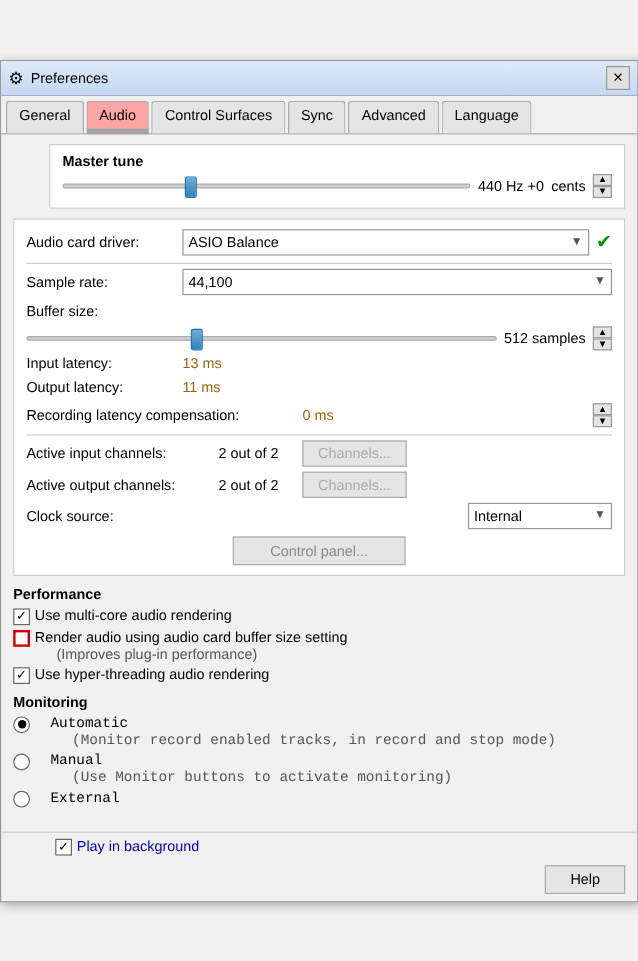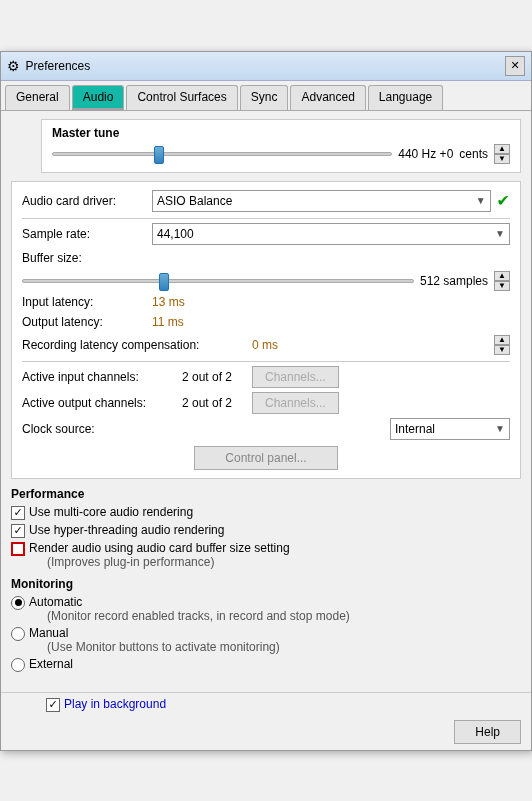--- a/index.html
+++ b/index.html
@@ -58,22 +58,22 @@
       border: 1px solid #aaa;
       border-bottom: none;
       background: #e4e4e4;
       margin-right: 2px;
       cursor: pointer;
       font-size: 12px;
       color: #000;
       border-radius: 3px 3px 0 0;
     }
     .tab.active {
-      background: #14b8a6;
-      border-bottom: 3px solid #a3a3a3;
+      background: #fca5a5;
+      border-bottom: 5px solid #a3a3a3;
       margin-bottom: -1px;
       z-index: 1;
     }
     .content {
       padding: 8px 10px;
     }
     .section-label {
       font-size: 12px;
       font-weight: bold;
       color: #000;
@@ -266,21 +266,22 @@
       color: #555;
       margin-left: 18px;
     }
     .monitoring-section {
       margin-bottom: 8px;
     }
     .radio-row {
       display: flex;
       align-items: flex-start;
       margin-bottom: 3px;
-      gap: 4px;
+      gap: 17px;
+      font-family: Liberation Mono, monospace;
     }
     .radio-custom {
       width: 14px;
       height: 14px;
       border: 1px solid #666;
       border-radius: 50%;
       background: #fff;
       display: flex;
       align-items: center;
       justify-content: center;
@@ -465,30 +466,30 @@
 
     <div class="performance-section">
       <div class="section-title">Performance</div>
 
       <div class="checkbox-row">
         <div class="checkbox-custom checked"></div>
         <span class="checkbox-label">Use multi-core audio rendering</span>
       </div>
 
       <div class="checkbox-row">
-        <div class="checkbox-custom checked"></div>
-        <span class="checkbox-label">Use hyper-threading audio rendering</span>
-      </div>
-
-      <div class="checkbox-row">
         <div class="checkbox-custom red-border"></div>
         <div>
           <span class="checkbox-label">Render audio using audio card buffer size setting</span>
           <div class="checkbox-sublabel">(Improves plug-in performance)</div>
         </div>
+      </div>
+
+      <div class="checkbox-row">
+        <div class="checkbox-custom checked"></div>
+        <span class="checkbox-label">Use hyper-threading audio rendering</span>
       </div>
     </div>
 
     <div class="monitoring-section">
       <div class="section-title">Monitoring</div>
 
       <div class="radio-row">
         <div class="radio-custom checked"></div>
         <div>
           <span class="radio-label">Automatic</span>

